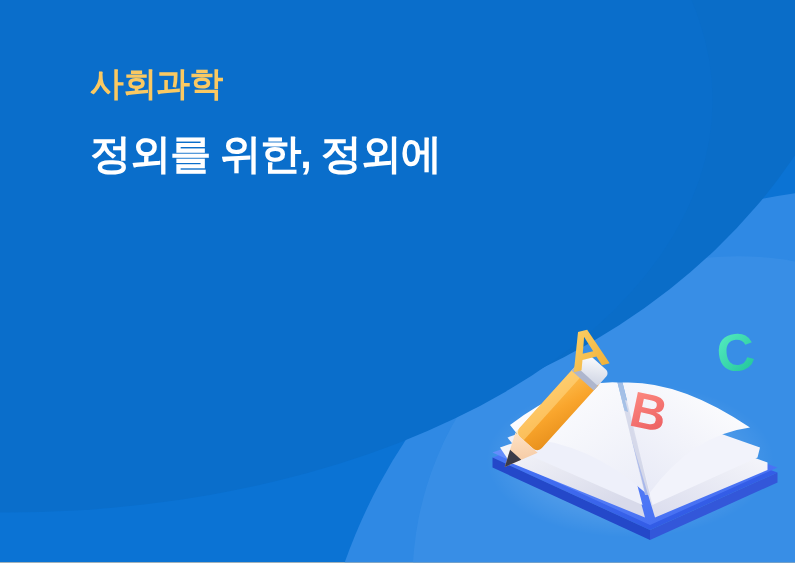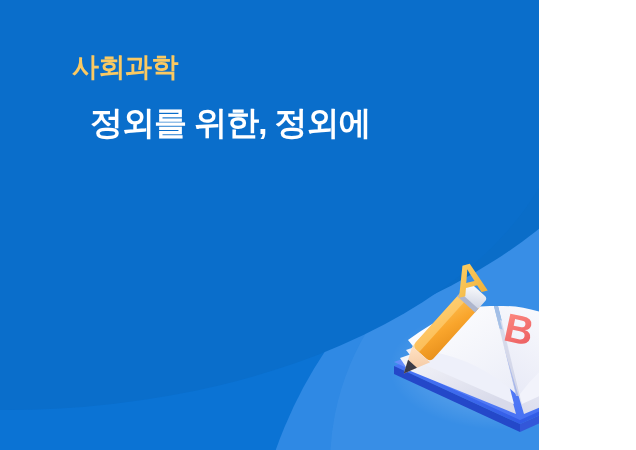--- a/index.html
+++ b/index.html
@@ -2,21 +2,21 @@
 <html><head>
 <meta charset="utf-8">
 <style>
   html, body {
     margin: 0;
     padding: 0;
     background: #ffffff;
   }
   #banner {
     position: relative;
-    width: 539px;
+    width: 636px;
     height: 450px;
     overflow: hidden;
     background: #a16207;
     font-family: "Liberation Sans", "DejaVu Sans", sans-serif;
     -webkit-font-smoothing: antialiased;
   }
   
   .bg-base {
     position: absolute;
     inset: 0;
@@ -78,21 +78,21 @@
     line-height: 1.15;
     margin: 0 0 18px 0;
     white-space: nowrap;
   }
   .headline {
     color: #ffffff;
     font-size: 33px;
     font-weight: 700;
     letter-spacing: -1px;
     line-height: 1.32;
-    margin: 18px;
+    margin: 0;
   }
   .headline .ln { display: block; white-space: nowrap; }
   
   .illus {
     position: absolute;
     left: 386px;
     top: 258px;
     width: 250px;
     height: 192px;
   }

